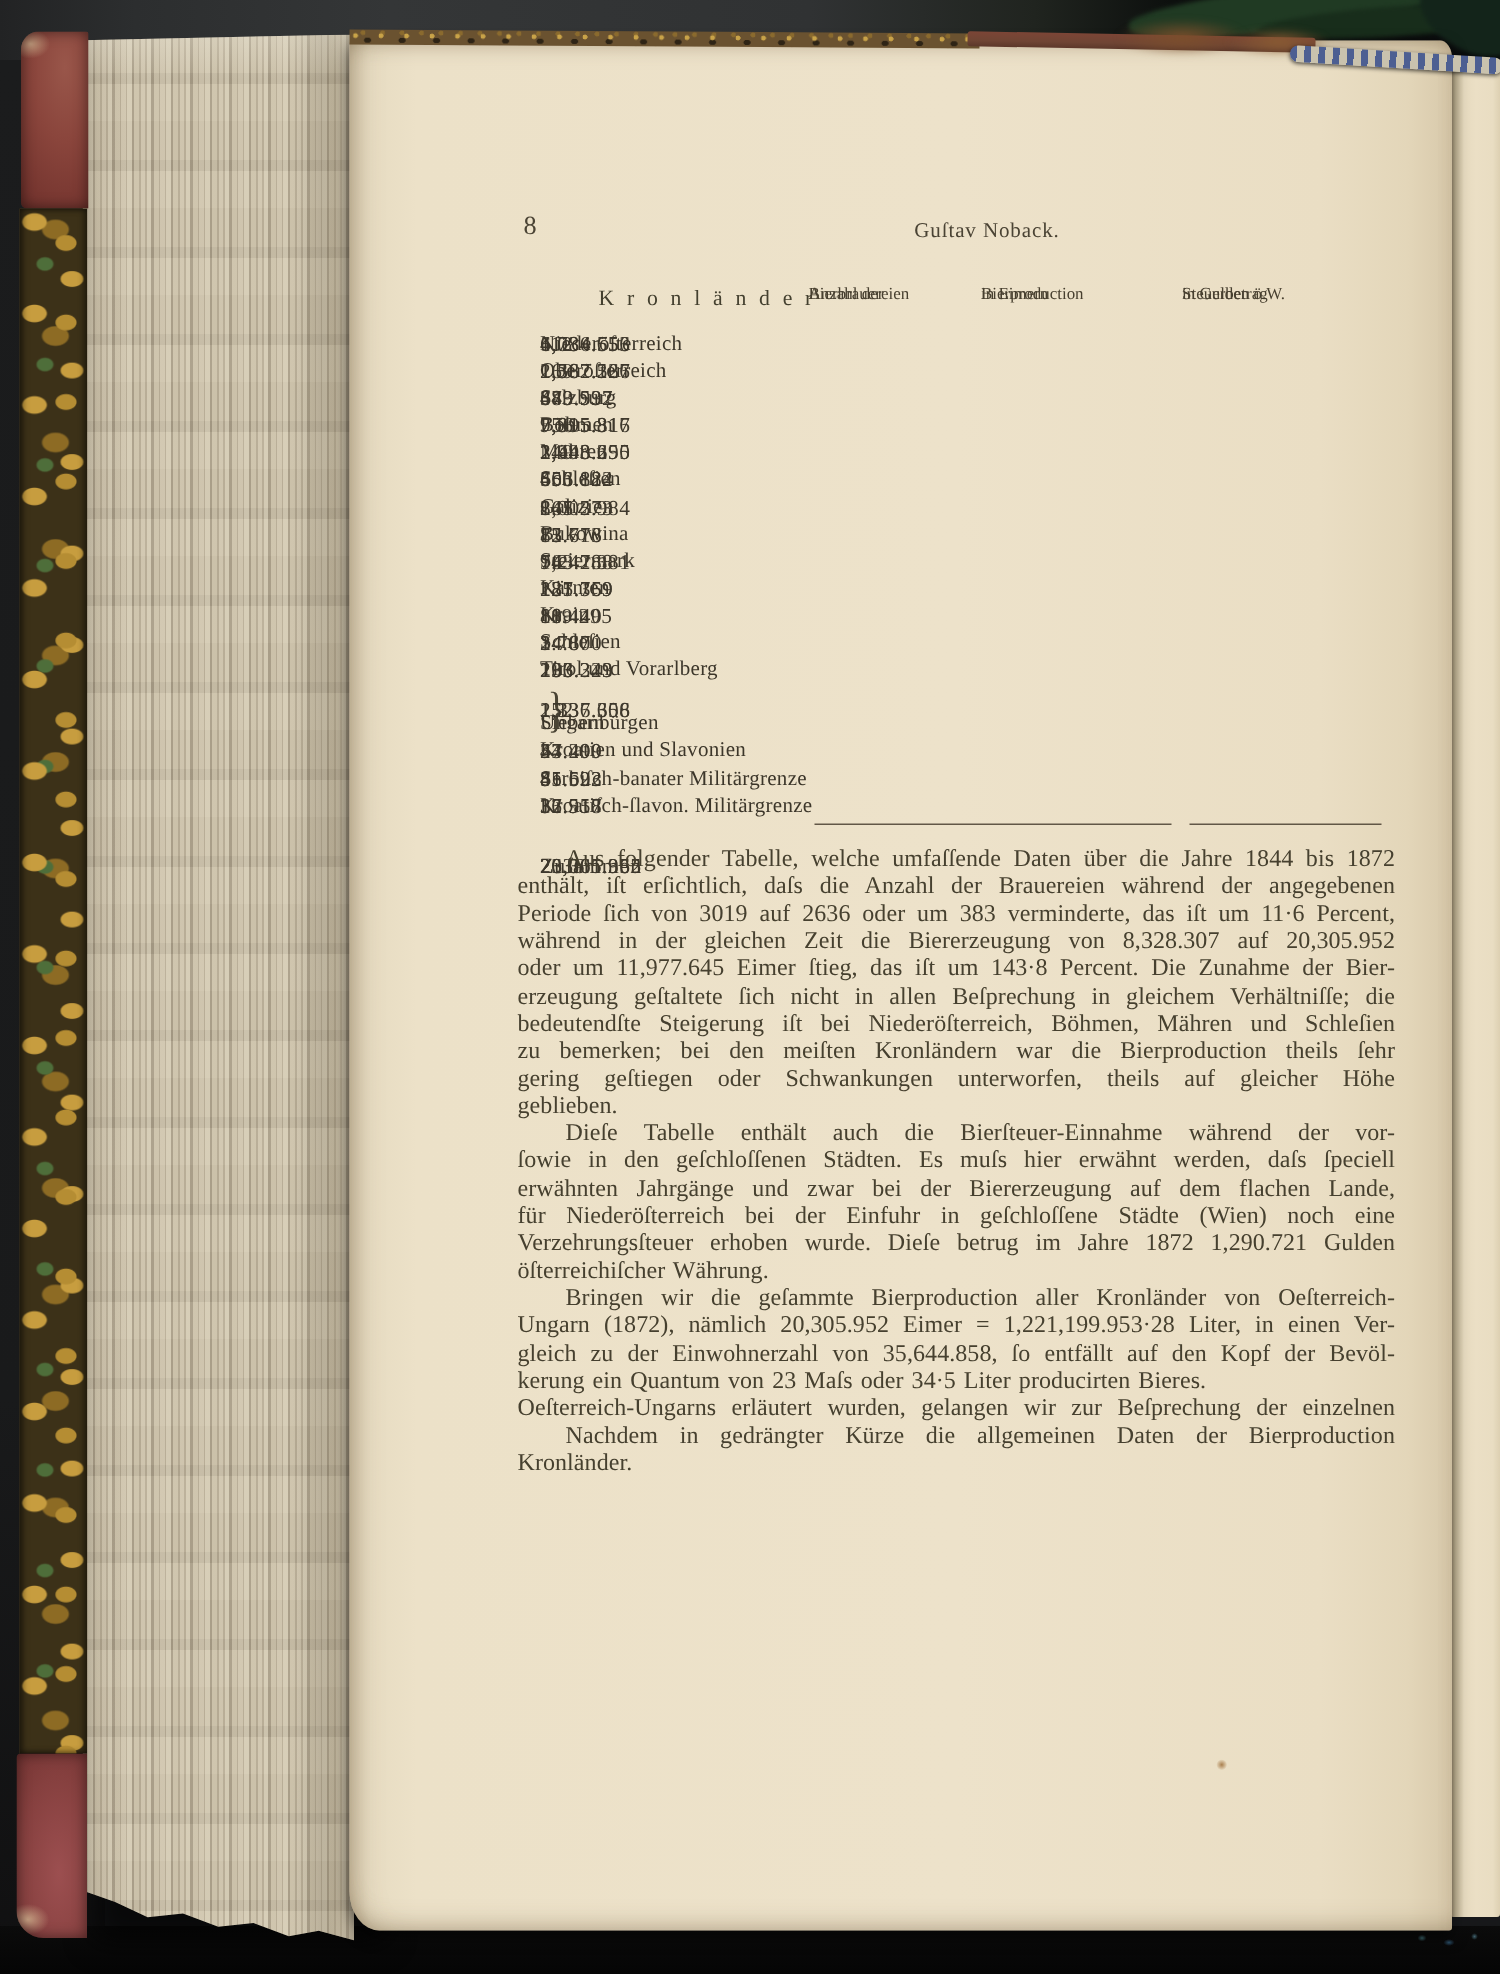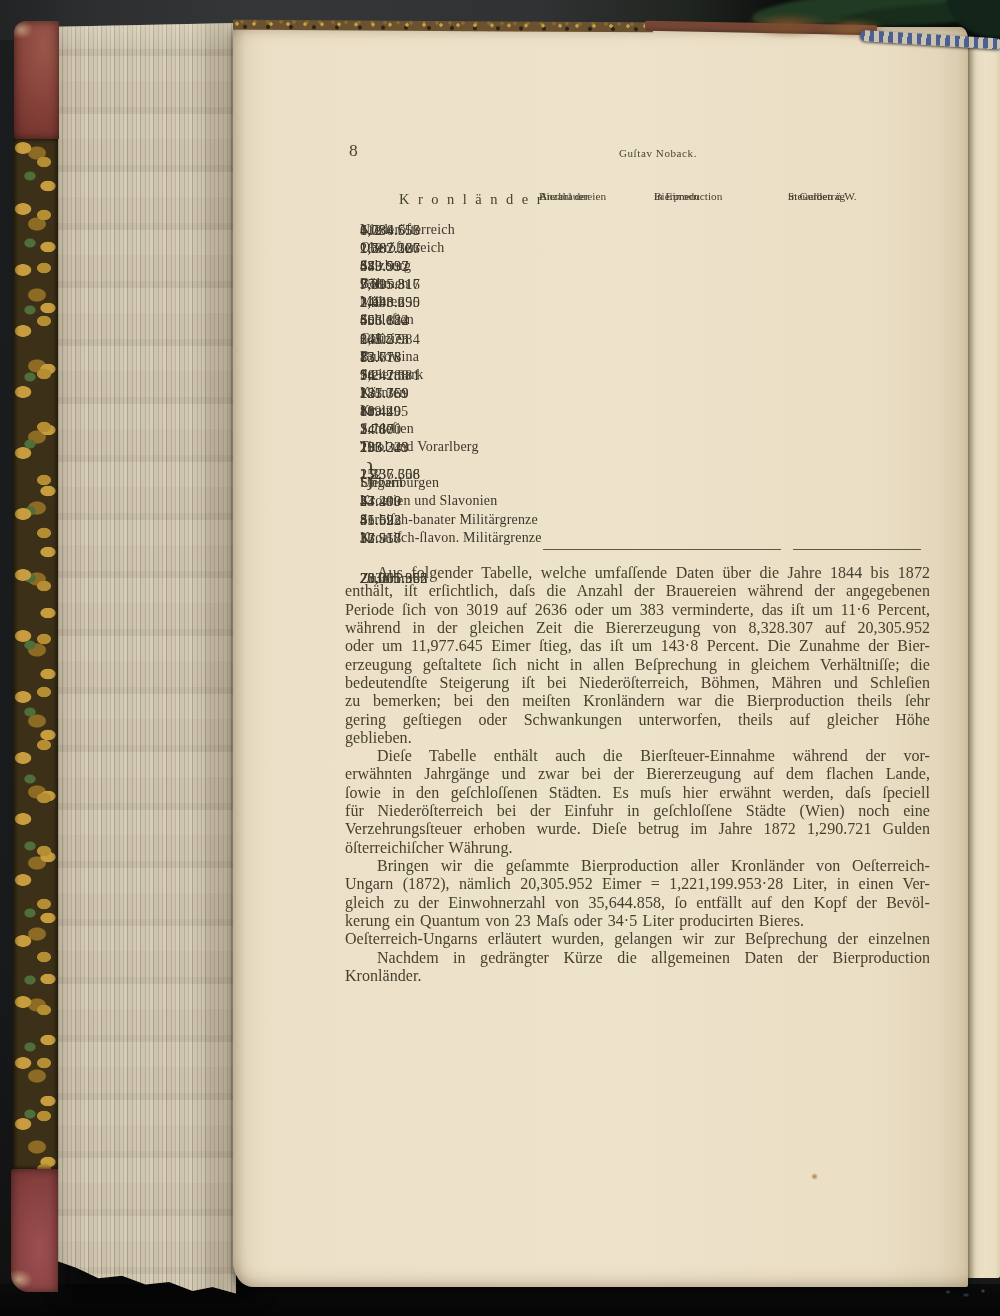--- a/index.html
+++ b/index.html
@@ -81,21 +81,21 @@
                inset 14px 0 22px -14px rgba(110,90,60,.40),
                0 4px 10px rgba(0,0,0,.5);}
   .specks{left:938px;top:1286px;width:58px;height:16px;z-index:2;opacity:.85;
     background:radial-gradient(4px 3px at 10px 6px,#3f6f78,rgba(0,0,0,0) 75%),
                radial-gradient(5px 3px at 28px 9px,#2f5a7a,rgba(0,0,0,0) 75%),
                radial-gradient(3px 3px at 45px 5px,#49707f,rgba(0,0,0,0) 75%);}
 
   
   .main-page .abs{position:absolute;}
   .page-number{left:116px;top:113px;font-size:17.5px;color:#4a4334;letter-spacing:1px;}
-  .running-head{left:290px;top:120px;width:270px;text-align:center;font-size:11px;color:#4a4334;letter-spacing:.6px;}
+  .running-head{left:290px;top:120px;width:270px;text-align:center;font-size:14px;color:#4a4334;letter-spacing:.6px;}
 
   .kron-table{left:112px;top:162px;width:592px;color:#3c362a;}
   .t-head{position:relative;height:32px;}
   .th-kron{left:54px;top:2px;font-size:14.5px;letter-spacing:8.5px;color:#44402f;text-align:center;}
   .th{font-size:11.3px;line-height:12.6px;text-align:center;color:#473f2f;}
   .th1{left:194px;top:1px;width:160px;}
   .th2{left:309px;top:1px;width:140px;}
   .th3{left:443px;top:1px;width:140px;}
 
   #t-body{position:relative;left:0;top:0;width:592px;}
@@ -355,22 +355,22 @@
         <div class="line">enthält, iſt erſichtlich, daſs die Anzahl der Brauereien während der angegebenen</div>
         <div class="line">Periode ſich von 3019 auf 2636 oder um 383 verminderte, das iſt um 11·6 Percent,</div>
         <div class="line">während in der gleichen Zeit die Biererzeugung von 8,328.307 auf 20,305.952</div>
         <div class="line">oder um 11,977.645 Eimer ſtieg, das iſt um 143·8 Percent.  Die Zunahme der Bier-</div>
         <div class="line">erzeugung geſtaltete ſich nicht in allen Beſprechung in gleichem Verhältniſſe; die</div>
         <div class="line">bedeutendſte Steigerung iſt bei Niederöſterreich, Böhmen, Mähren und Schleſien</div>
         <div class="line">zu bemerken; bei den meiſten Kronländern war die Bierproduction theils ſehr</div>
         <div class="line">gering geſtiegen oder Schwankungen unterworfen, theils auf gleicher Höhe</div>
         <div class="line last">geblieben.</div>
         <div class="line first">Dieſe Tabelle enthält auch die Bierſteuer-Einnahme während der vor-</div>
+        <div class="line">ſowie in den geſchloſſenen Städten.  Es muſs hier erwähnt werden, daſs ſpeciell</div>
         <div class="line">erwähnten Jahrgänge und zwar bei der Biererzeugung auf dem flachen Lande,</div>
-        <div class="line">ſowie in den geſchloſſenen Städten.  Es muſs hier erwähnt werden, daſs ſpeciell</div>
         <div class="line">für Niederöſterreich bei der Einfuhr in geſchloſſene Städte (Wien) noch eine</div>
         <div class="line">Verzehrungsſteuer erhoben wurde.  Dieſe betrug im Jahre 1872 1,290.721 Gulden</div>
         <div class="line last">öſterreichiſcher Währung.</div>
         <div class="line first">Bringen wir die geſammte Bierproduction aller Kronländer von Oeſterreich-</div>
         <div class="line">Ungarn (1872), nämlich 20,305.952 Eimer = 1,221,199.953·28 Liter, in einen Ver-</div>
         <div class="line">gleich zu der Einwohnerzahl von 35,644.858, ſo entfällt auf den Kopf der Bevöl-</div>
         <div class="line last">kerung ein Quantum von 23 Maſs oder 34·5 Liter producirten Bieres.</div>
         <div class="line">Oeſterreich-Ungarns erläutert wurden, gelangen wir zur Beſprechung der einzelnen</div>
         <div class="line first">Nachdem in gedrängter Kürze die allgemeinen Daten der Bierproduction</div>
         <div class="line last">Kronländer.</div>

